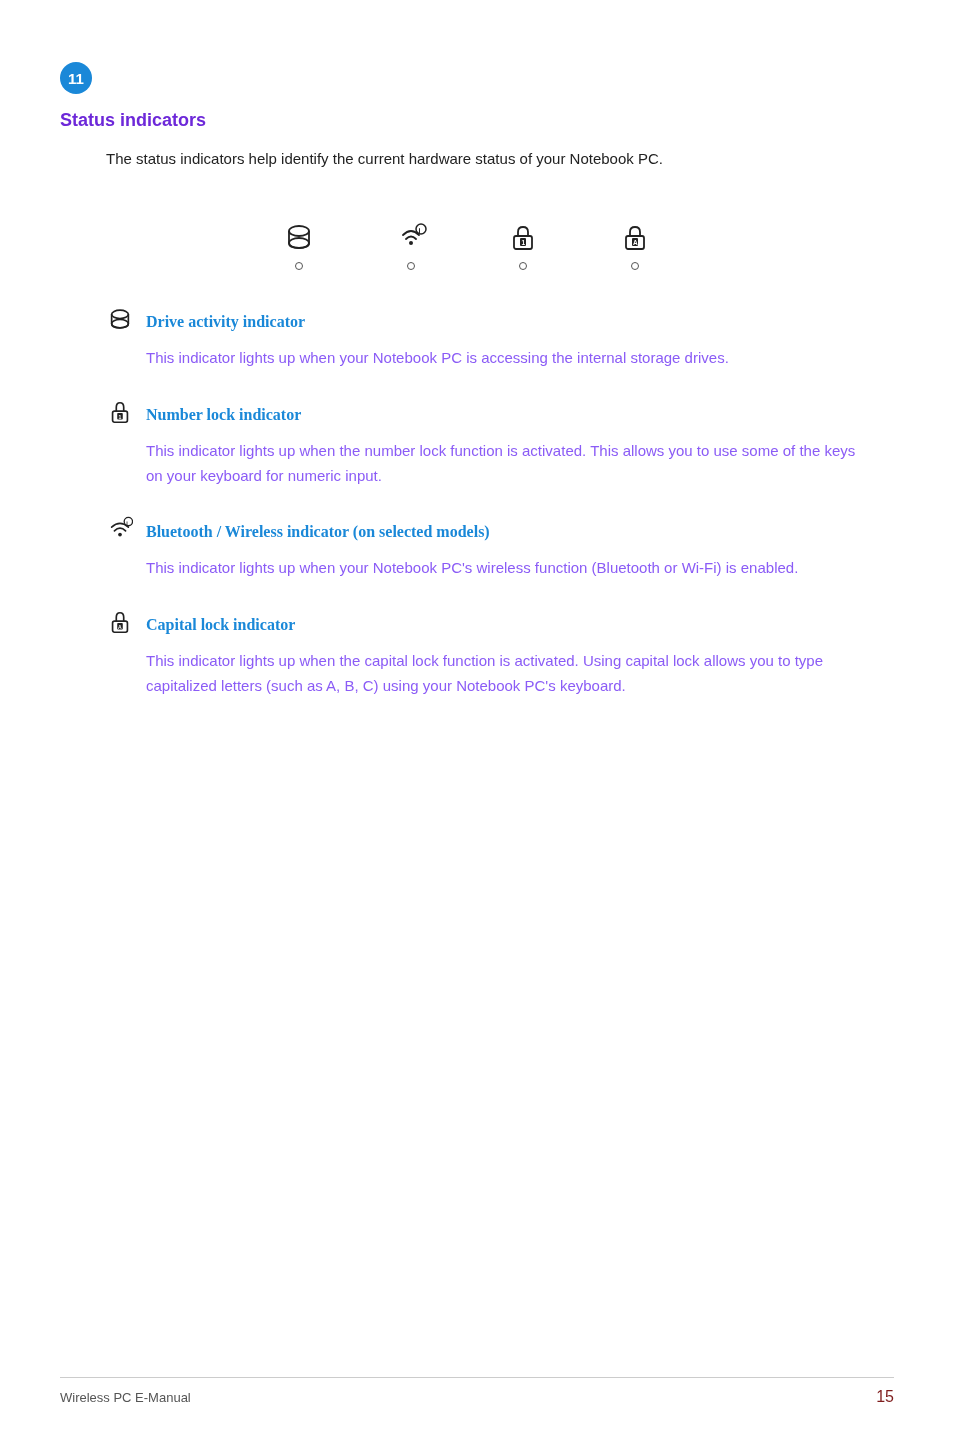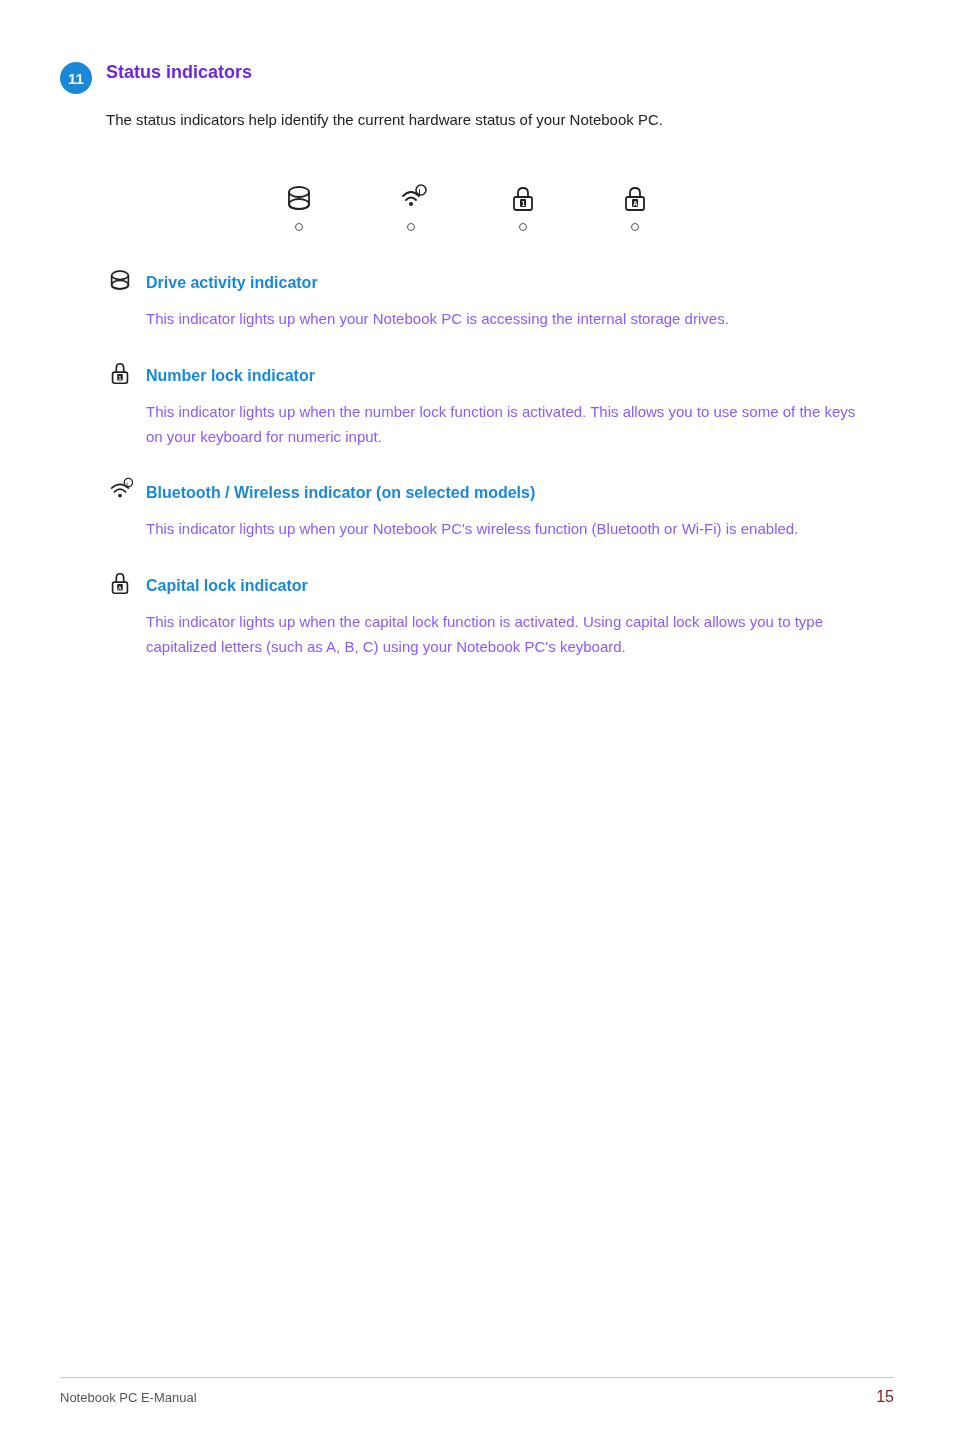--- a/index.html
+++ b/index.html
@@ -21,20 +21,21 @@
       display: flex;
       flex-direction: column;
     }
 
     
     .section-header {
       display: flex;
       align-items: flex-start;
       gap: 14px;
       margin-bottom: 14px;
+      flex-direction: column;
     }
 
     .badge {
       background: #1a88d8;
       color: #fff;
       font-weight: bold;
       font-size: 15px;
       border-radius: 50%;
       width: 32px;
       height: 32px;
@@ -104,20 +105,21 @@
       color: #222;
       flex-shrink: 0;
       width: 28px;
       text-align: center;
     }
 
     .indicator-title {
       color: #1a88d8;
       font-weight: 700;
       font-size: 16px;
+      font-family: Liberation Serif, serif;
     }
 
     .indicator-body {
       margin-left: 40px;
       font-size: 15px;
       color: #8b5cf6;
       line-height: 1.65;
     }
 
     
@@ -289,15 +291,15 @@
         <span class="indicator-title">Capital lock indicator</span>
       </div>
       <p class="indicator-body">This indicator lights up when the capital lock function is activated. Using capital lock allows you to type capitalized letters (such as A, B, C) using your Notebook PC's keyboard.</p>
     </div>
 
   </div>
 
 </div>
 
 <div class="page-footer">
-  <span class="footer-left">Notebook PC E-Manual</span>
+  <span class="footer-left">Wireless PC E-Manual</span>
   <span class="footer-right">15</span>
 </div>
 
 </body></html>

